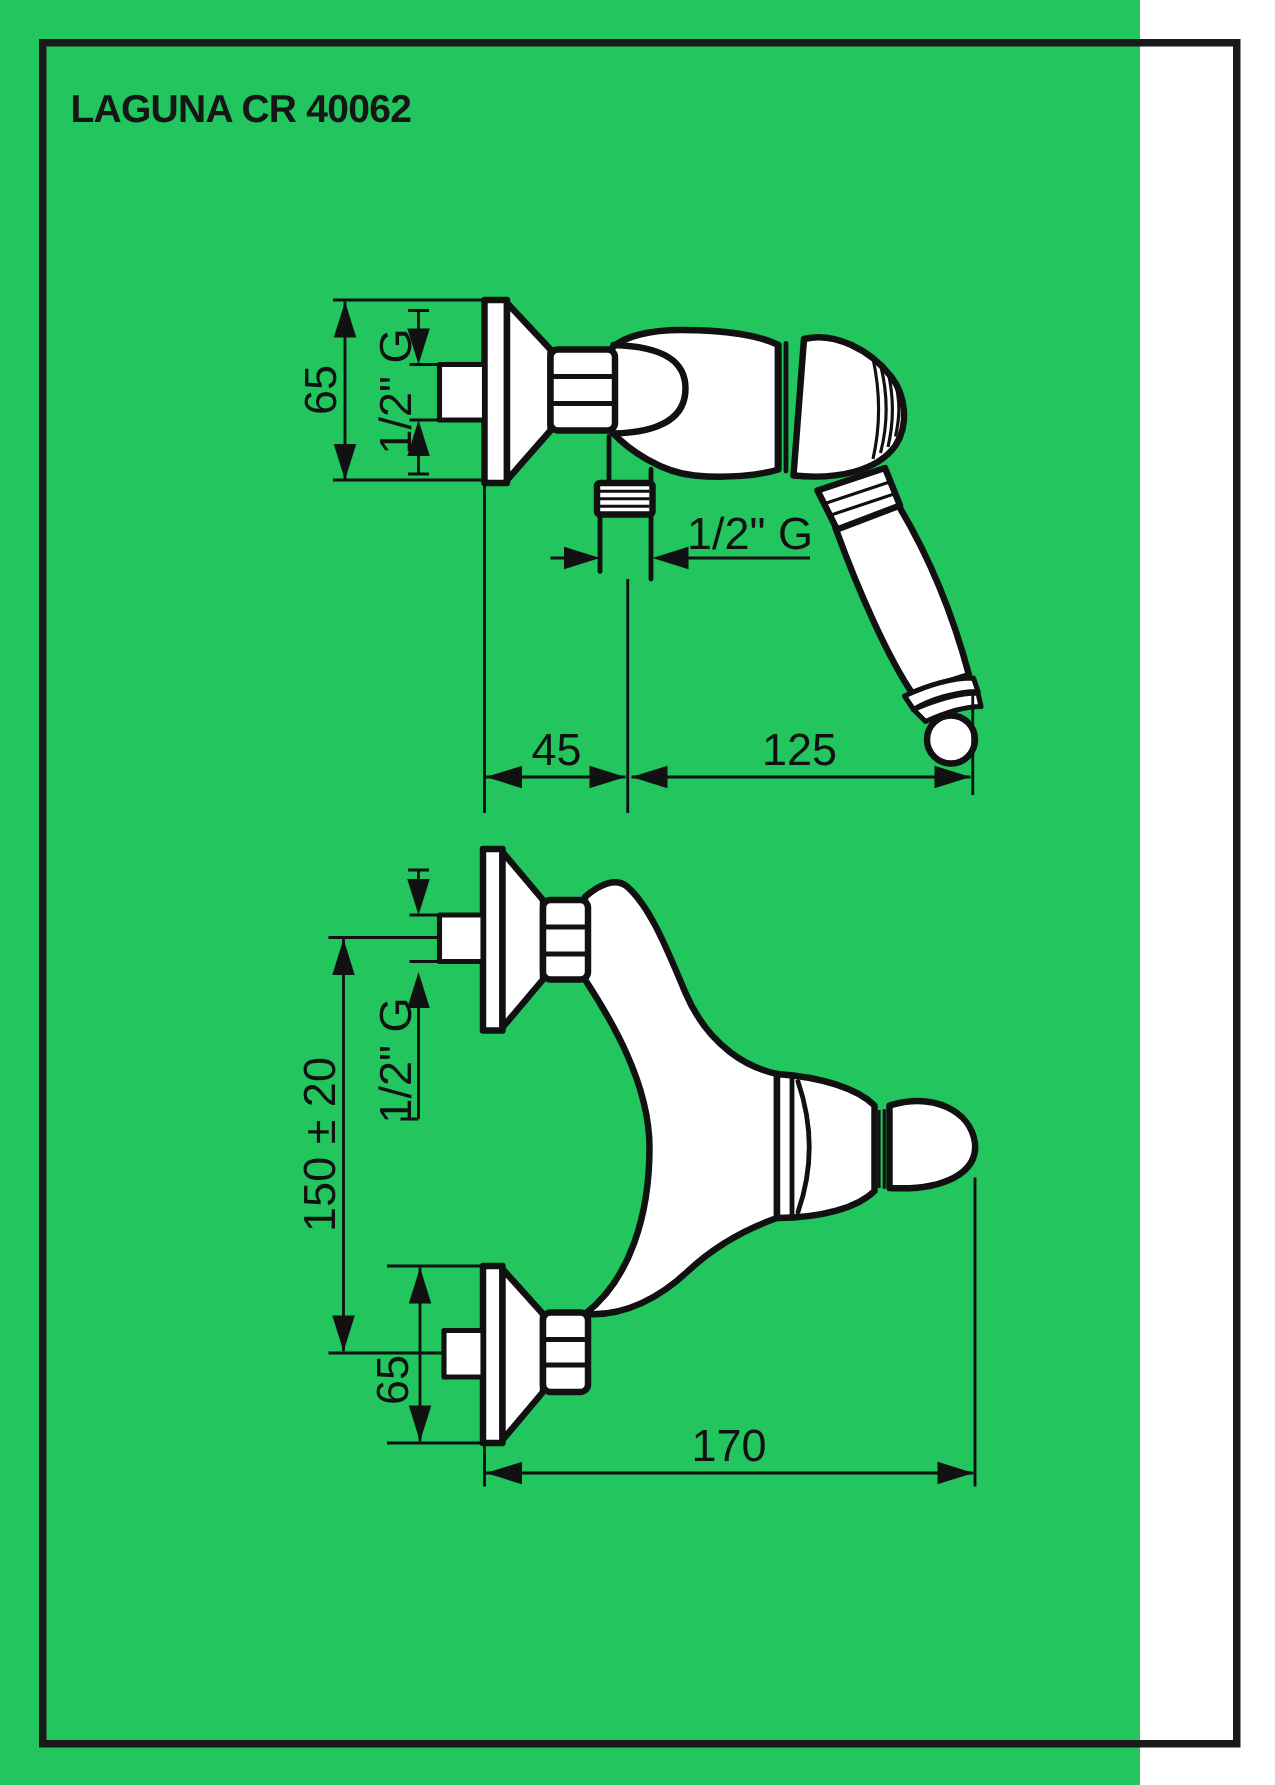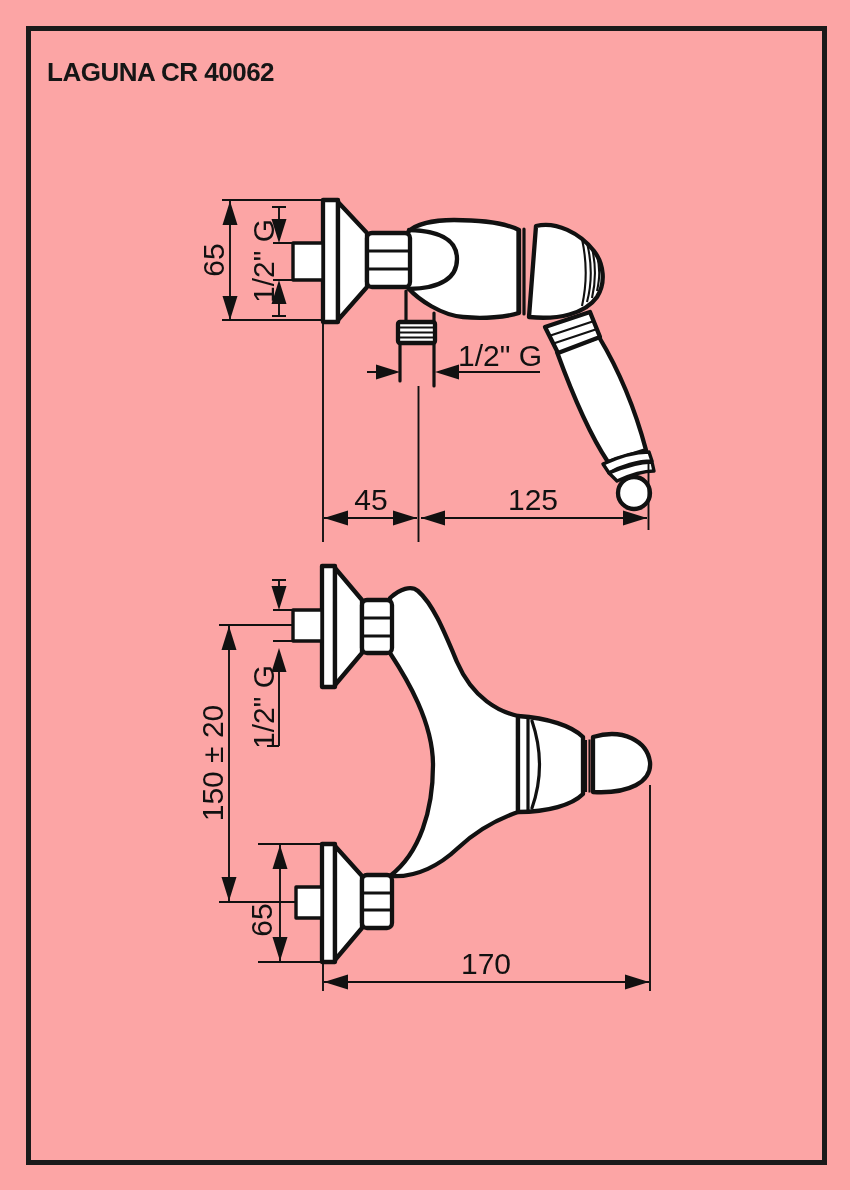--- a/index.html
+++ b/index.html
@@ -1,16 +1,16 @@
 <!DOCTYPE html>
 <html><head>
 <meta charset="utf-8">
 <style>
   html,body{margin:0;padding:0;background:#fff;}
-  .page{position:relative;width:850px;height:1190px;background:#fca5a5;font-family:"Liberation Sans",sans-serif;}
+  .page{position:relative;width:760px;height:1190px;background:#22c55e;font-family:"Liberation Sans",sans-serif;}
   svg{display:block;width:850px;height:1190px;}
   .outline{fill:#fff;stroke:#111;stroke-width:4.3;stroke-linejoin:round;stroke-linecap:round;}
   .outline-nf{fill:none;stroke:#111;stroke-width:4.3;stroke-linejoin:round;stroke-linecap:round;}
   .detail{fill:none;stroke:#111;stroke-width:3.2;stroke-linecap:round;}
   .fine{fill:none;stroke:#111;stroke-width:2.1;stroke-linecap:butt;}
   .dim{fill:none;stroke:#111;stroke-width:1.9;stroke-linecap:butt;}
   .ah{fill:#111;stroke:none;}
   .dt{font-family:"Liberation Sans",sans-serif;font-size:30px;fill:#111;}
   .title-t{font-family:"Liberation Sans",sans-serif;font-size:26px;font-weight:600;letter-spacing:-0.5px;fill:#161616;}
   .frame{fill:none;stroke:#1a1a1a;stroke-width:5;}

